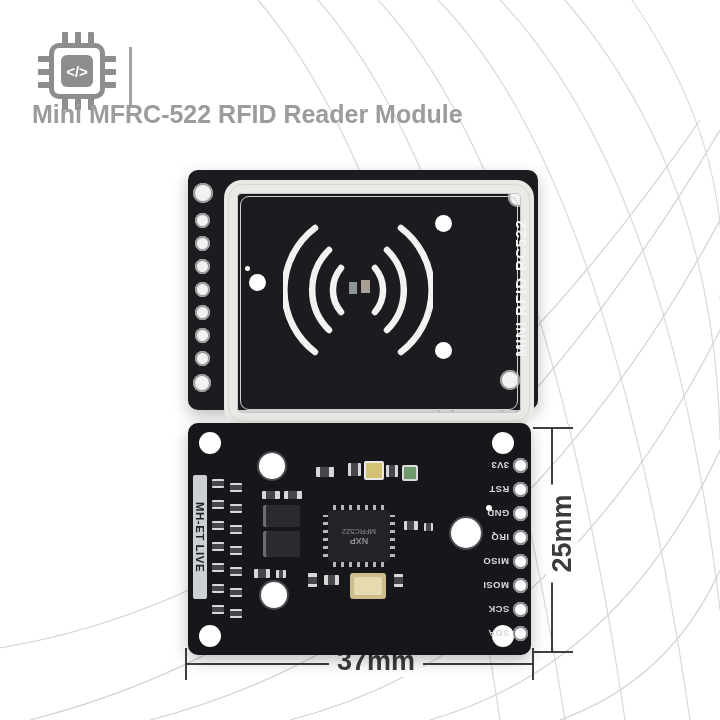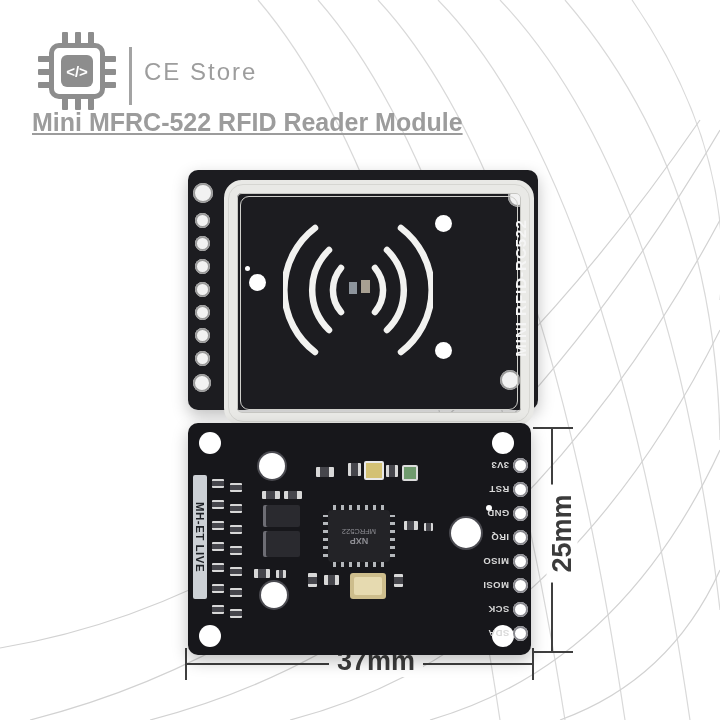--- a/index.html
+++ b/index.html
@@ -7,21 +7,21 @@
           font-family:"Liberation Sans",sans-serif;}
   .bg-arcs{position:absolute;inset:0;z-index:0;}
   
   .chip-logo{position:absolute;left:38px;top:32px;width:78px;height:78px;z-index:2;}
   .chip-body{position:absolute;inset:11px;border:5px solid #8d8d8d;border-radius:10px;background:#fff;}
   .chip-core{position:absolute;inset:23px;background:#8d8d8d;border-radius:6px;color:#fff;
              display:flex;align-items:center;justify-content:center;font-size:15px;font-weight:bold;}
   .pin{position:absolute;background:#8d8d8d;border-radius:1px;}
   .brand-divider{position:absolute;left:129px;top:47px;width:3px;height:58px;background:#a3a3a3;z-index:2;}
   .store-name{position:absolute;left:144px;top:58px;font-size:24px;letter-spacing:2px;color:#9d9d9d;z-index:2;}
-  .product-title{position:absolute;left:32px;top:108px;font-size:25px;font-weight:bold;color:#9c9c9c;z-index:2;white-space:nowrap;text-decoration:underline;}
+  .product-title{position:absolute;left:32px;top:100px;font-size:25px;font-weight:bold;color:#9c9c9c;z-index:2;white-space:nowrap;}
   
   .board{position:absolute;border-radius:10px;box-shadow:0 6px 16px rgba(0,0,0,.25);z-index:2;}
   .hole{position:absolute;border-radius:50%;background:#f2f2f2;box-shadow:inset 0 0 0 2px #9a9a9a;}
   .hole-bright{position:absolute;border-radius:50%;background:#ffffff;box-shadow:0 0 0 2px #4a4a50;}
   
   .front-board{left:188px;top:170px;width:350px;height:240px;background:#1c1c20;}
   .coil{position:absolute;left:36px;top:10px;width:284px;height:220px;border:13px solid #e9e9e6;
         border-radius:18px;box-shadow:inset 0 0 0 1px #c6c6c2;}
   .coil::after{content:"";position:absolute;inset:-9px;border:1px solid #d6d6d2;border-radius:15px;}
   .coil::before{content:"";position:absolute;inset:3px;border:1px solid #cfcfcb;border-radius:9px;}
@@ -92,21 +92,20 @@
     <div class="pin" style="top:24px;left:0;width:12px;height:6px"></div>
     <div class="pin" style="top:37px;left:0;width:12px;height:6px"></div>
     <div class="pin" style="top:50px;left:0;width:12px;height:6px"></div>
     <div class="pin" style="top:24px;right:0;width:12px;height:6px"></div>
     <div class="pin" style="top:37px;right:0;width:12px;height:6px"></div>
     <div class="pin" style="top:50px;right:0;width:12px;height:6px"></div>
     <div class="chip-body"></div>
     <div class="chip-core">&lt;/&gt;</div>
   </div>
   <div class="brand-divider"></div>
-  <div class="store-name">CE Store</div>
   <div class="product-title">Mini MFRC-522 RFID Reader Module</div>
 
   <div class="board front-board">
     <div class="hole" style="left:5px;top:13px;width:20px;height:20px"></div>
     <div class="hole" style="left:6.5px;top:42.5px;width:15px;height:15px"></div>
     <div class="hole" style="left:6.5px;top:65.5px;width:15px;height:15px"></div>
     <div class="hole" style="left:6.5px;top:88.5px;width:15px;height:15px"></div>
     <div class="hole" style="left:6.5px;top:111.5px;width:15px;height:15px"></div>
     <div class="hole" style="left:6.5px;top:134.5px;width:15px;height:15px"></div>
     <div class="hole" style="left:6.5px;top:157.5px;width:15px;height:15px"></div>

